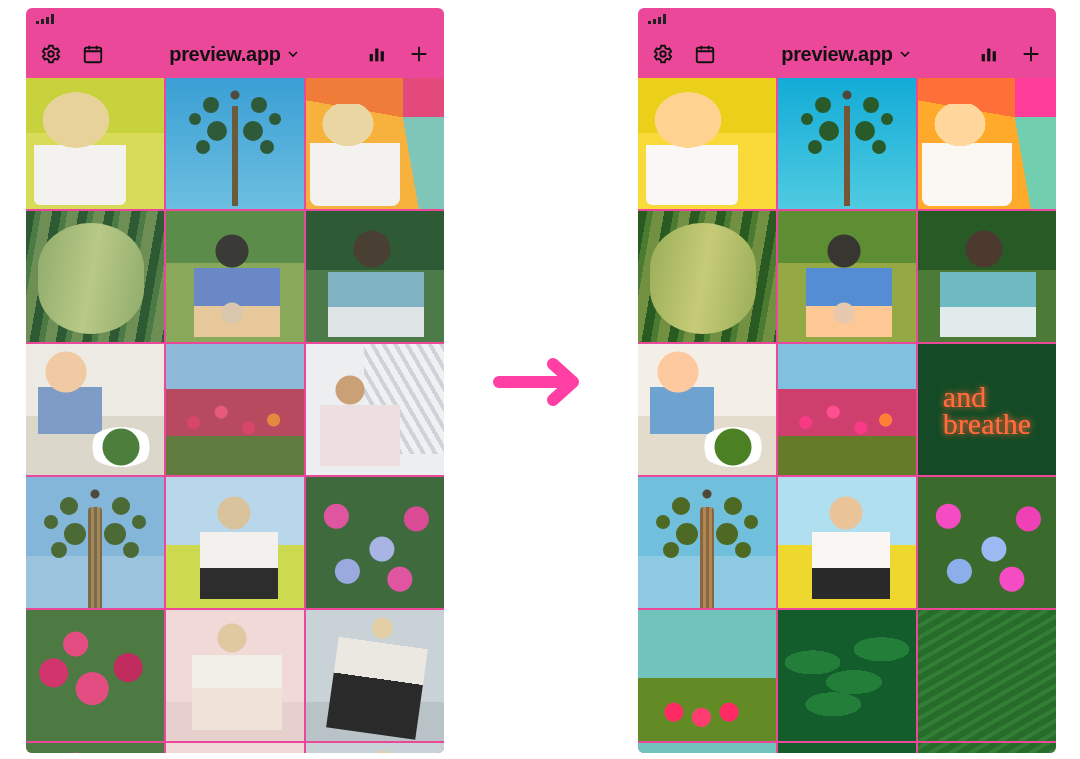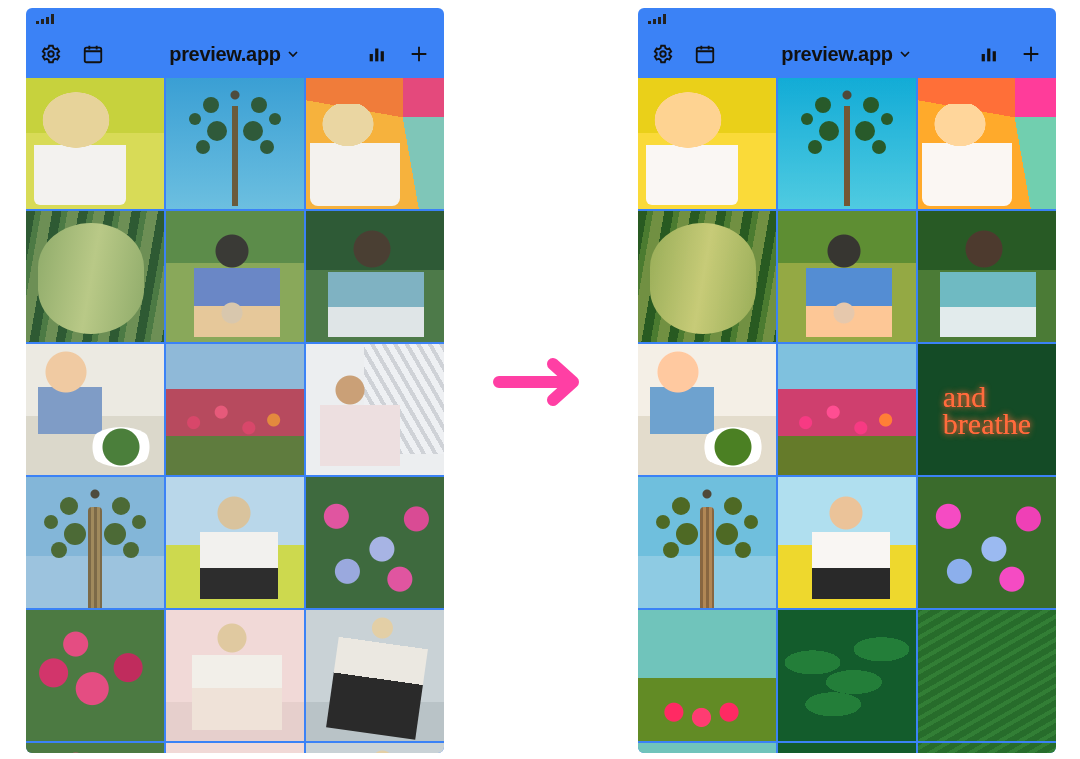--- a/index.html
+++ b/index.html
@@ -1,19 +1,19 @@
 <!DOCTYPE html>
 <html><head>
 <meta charset="utf-8">
 <style>
   * { box-sizing: border-box; }
   html,body { margin:0; padding:0; width:1080px; height:759px; background:#ffffff; font-family:-apple-system,Helvetica,Arial,sans-serif; }
   .stage { position:relative; width:1080px; height:759px; }
 
-  .phone { position:absolute; top:8px; width:418px; height:745px; background:#3b82f6; border-radius:6px; overflow:hidden; }
+  .phone { position:absolute; top:8px; width:418px; height:745px; background:#ec4899; border-radius:6px; overflow:hidden; }
   .phone.left  { left:26px; }
   .phone.right { left:638px; }
 
   .statusbar { height:22px; display:flex; align-items:center; padding:0 10px; }
   .sigbars { display:flex; align-items:flex-end; gap:2px; height:10px; }
   .sigbars span { width:3px; background:#222; display:inline-block; }
   .sigbars span:nth-child(1){height:3px} .sigbars span:nth-child(2){height:5px}
   .sigbars span:nth-child(3){height:7px} .sigbars span:nth-child(4){height:10px}
 
   .toolbar { height:48px; display:flex; align-items:center; justify-content:space-between; padding:0 12px; }

